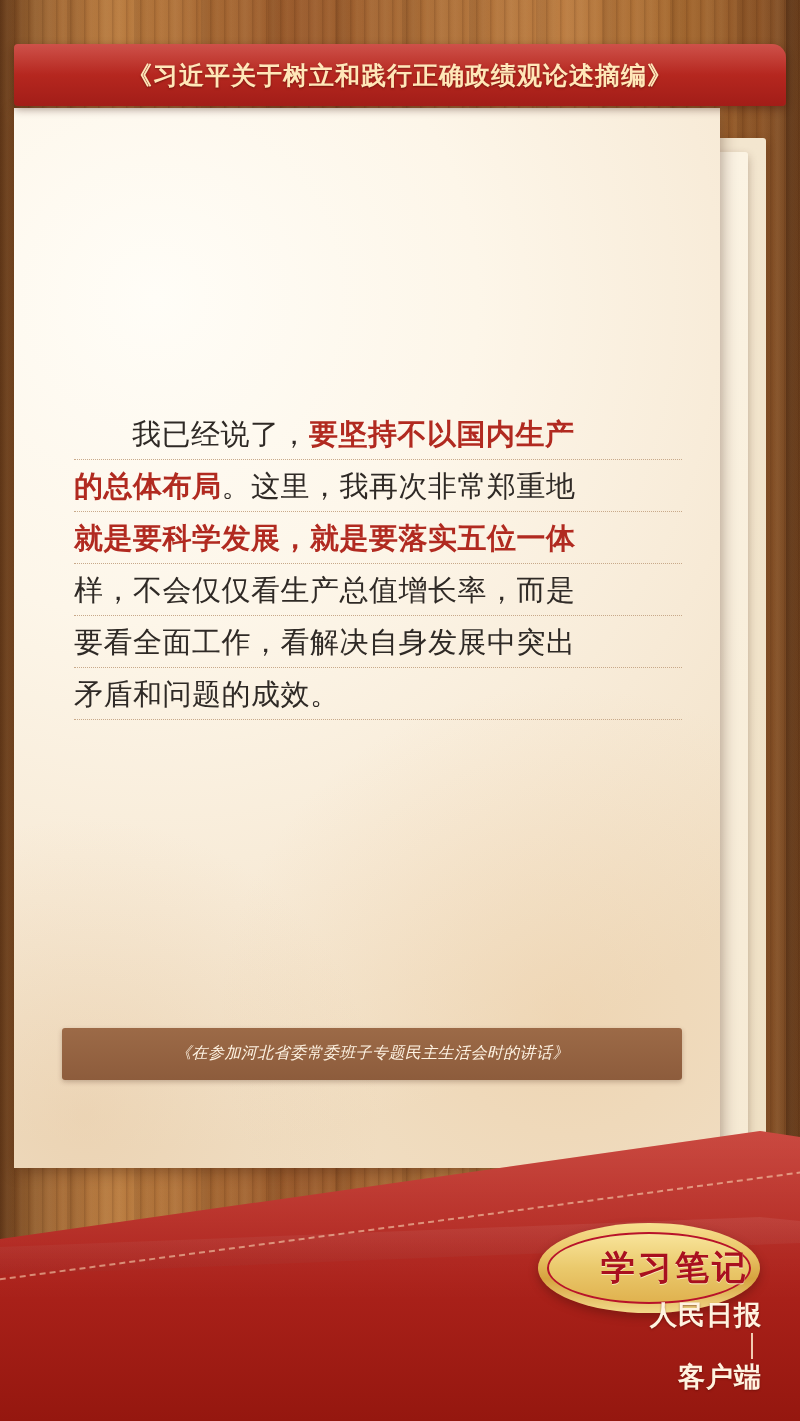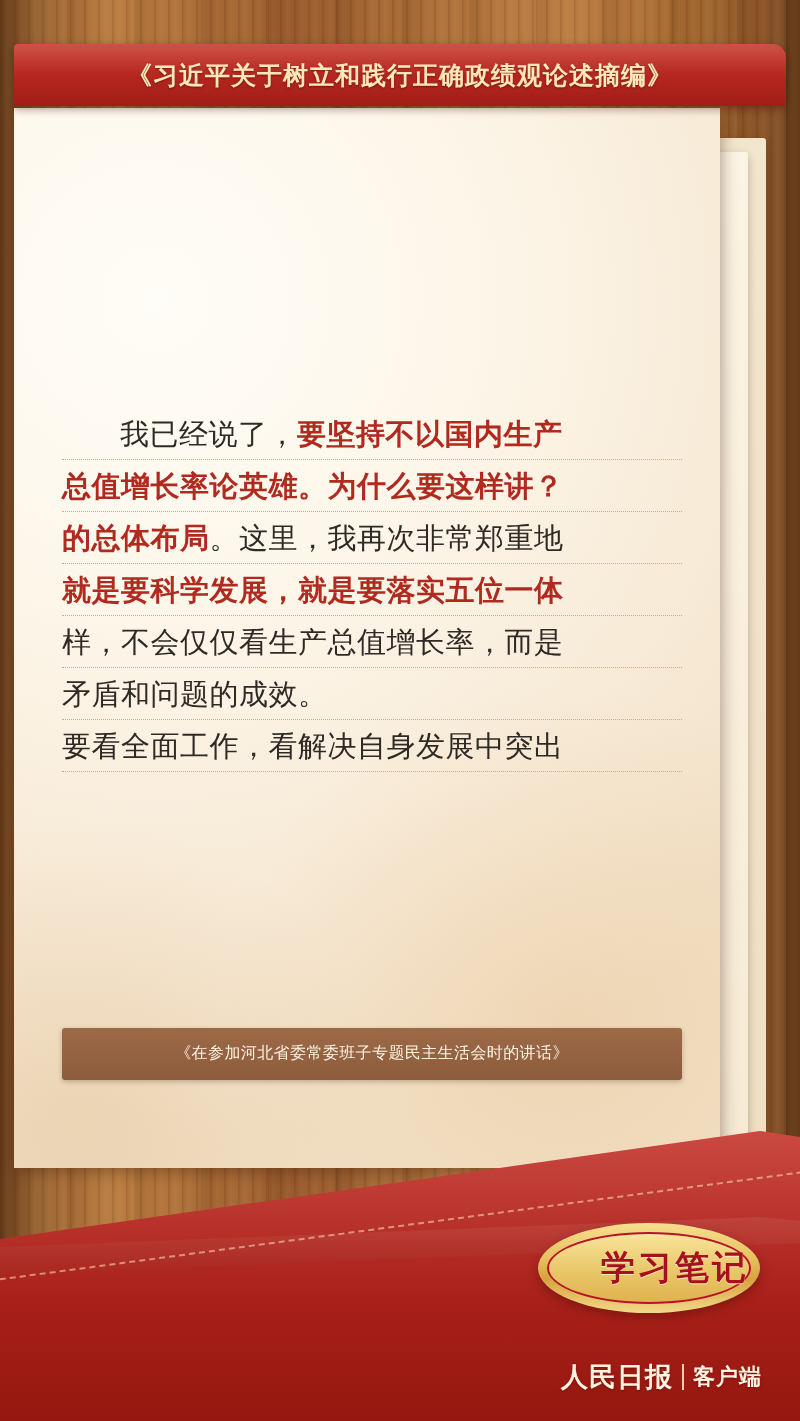--- a/index.html
+++ b/index.html
@@ -129,20 +129,21 @@
   }
   .quote-line {
     position: relative;
     height: 52px;
     line-height: 52px;
     font-family: "Liberation Serif", serif;
     font-size: 29px;
     color: #2f2a26;
     white-space: nowrap;
     letter-spacing: 0.5px;
+    margin-left: 12px;
   }
   .quote-line::after {
     content: "";
     position: absolute;
     left: 0;
     right: 0;
     bottom: 0;
     border-bottom: 1px dotted #c8a98a;
   }
   .quote-line .emph {
@@ -162,20 +163,21 @@
     border-radius: 3px;
     text-align: center;
     box-shadow: 0 2px 5px rgba(60,25,10,0.25);
   }
   .source-line {
     color: #fdf2e2;
     font-size: 16px;
     font-family: "Liberation Serif", serif;
     line-height: 26px;
     letter-spacing: 0.4px;
+    font-style: italic;
   }
 
   
   .bottom-red {
     position: absolute;
     left: 0;
     bottom: 0;
     width: 800px;
     height: 290px;
     z-index: 7;
@@ -247,40 +249,41 @@
     letter-spacing: 3px;
     text-shadow: 0 1px 0 rgba(255,250,220,0.7);
   }
 
   
   .brand {
     position: absolute;
     right: 38px;
     bottom: 26px;
     display: flex;
-    align-items: center;
+    align-items: flex-end;
     z-index: 9;
+    flex-direction: column;
   }
   .brand-main {
     color: #fff3e0;
     font-size: 27px;
     font-weight: bold;
     font-family: "Liberation Serif", serif;
     letter-spacing: 1px;
     text-shadow: 0 1px 2px rgba(80,10,5,0.5);
   }
   .brand-sep {
     width: 2px;
     height: 26px;
     background: rgba(255,235,205,0.85);
     margin: 0 9px;
   }
   .brand-sub {
     color: #fff3e0;
-    font-size: 22px;
+    font-size: 27px;
     font-weight: bold;
     font-family: Liberation Mono, monospace;
     letter-spacing: 1px;
     text-shadow: 0 1px 2px rgba(80,10,5,0.5);
   }
 
   
   .right-strip {
     position: absolute;
     right: 0;
@@ -306,36 +309,33 @@
   </div>
 
   <div class="page">
     <div class="page-tint"></div>
 
     <div class="quote-block">
       <div class="quote-line">
         <span class="indent"></span><span>我已经说了，</span><span class="emph">要坚持不以国内生产</span>
       </div>
       <div class="quote-line">
-        <span class="emph">总值增长率论英雄。为什么要这样讲？</span>
-      </div>
-      <div class="quote-line">
         <span class="emph">的总体布局</span><span>。这里，我再次非常郑重地</span>
       </div>
       <div class="quote-line">
         <span class="emph">就是要科学发展，就是要落实五位一体</span>
       </div>
       <div class="quote-line">
         <span>样，不会仅仅看生产总值增长率，而是</span>
       </div>
       <div class="quote-line">
+        <span>要看全面工作，看解决自身发展中突出</span>
+      </div>
+      <div class="quote-line">
         <span>矛盾和问题的成效。</span>
-      </div>
-      <div class="quote-line">
-        <span>要看全面工作，看解决自身发展中突出</span>
       </div>
     </div>
 
     <div class="source-box">
       <div class="source-line">《在参加河北省委常委班子专题民主生活会时的讲话》</div>
     </div>
   </div>
 
   <div class="bottom-red">
     <div class="bottom-shape"></div>

